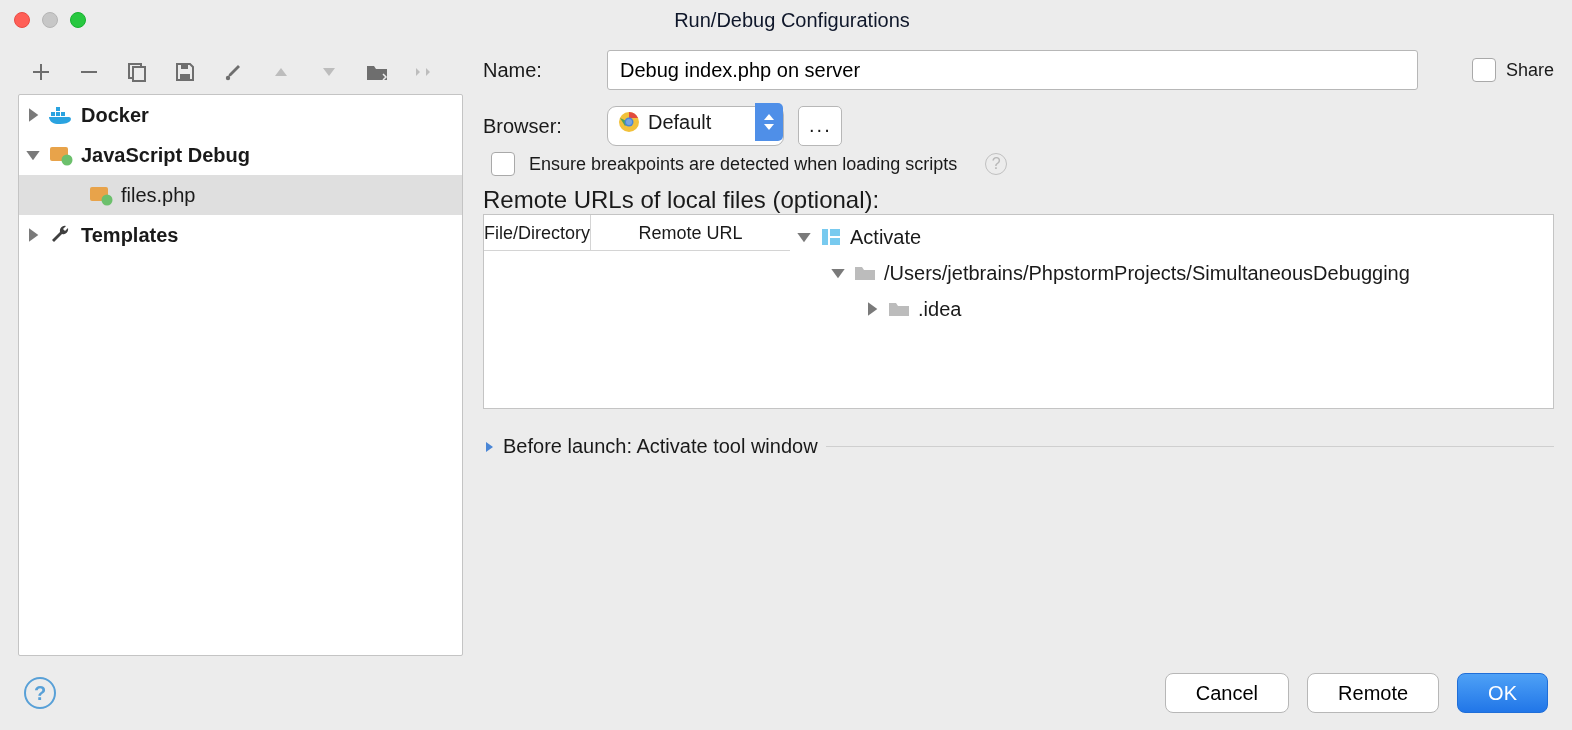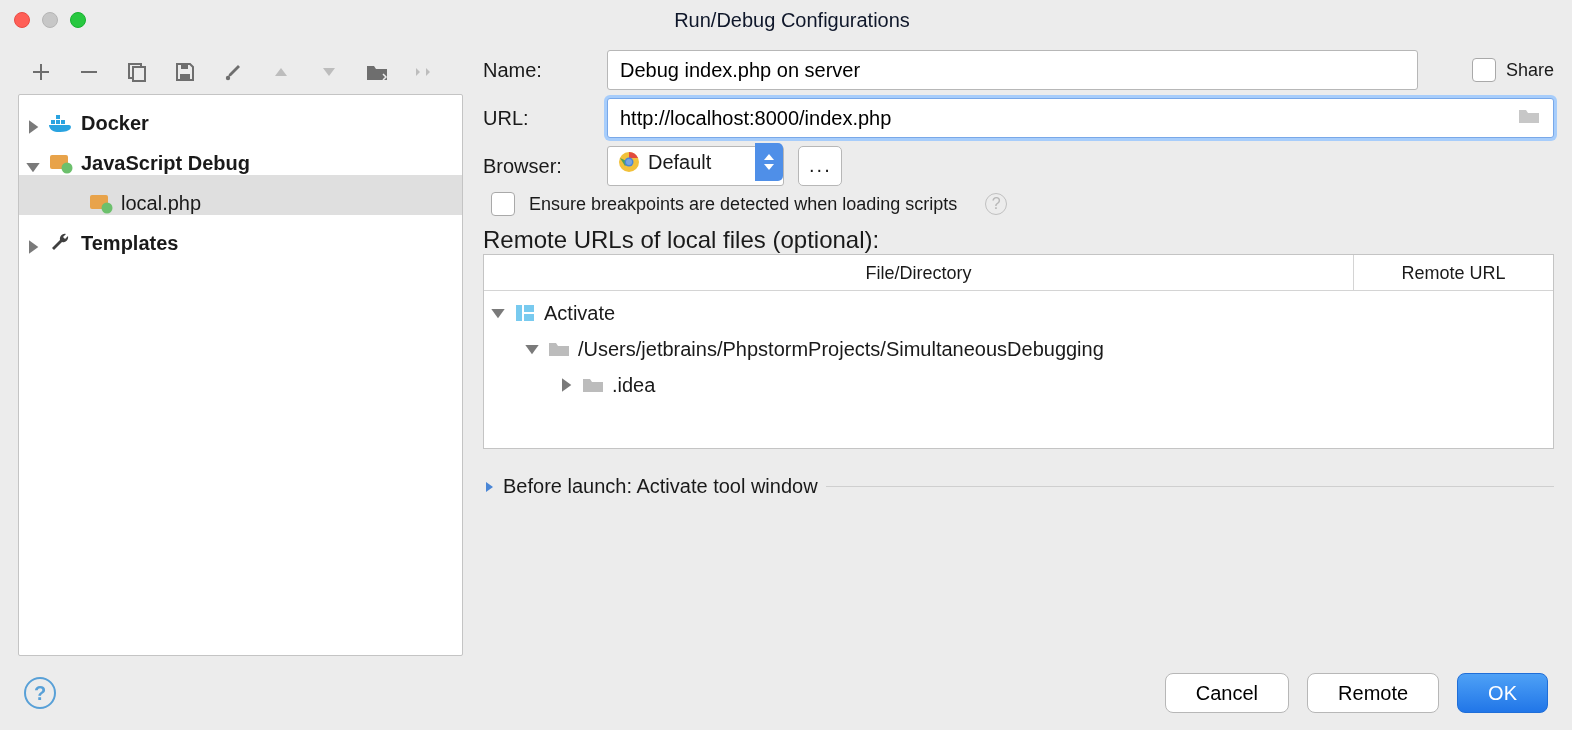--- a/index.html
+++ b/index.html
@@ -22,21 +22,21 @@
   .title { flex:1; text-align:center; font-size:20px; color:#0f172a; padding-right:60px;}
   .body { flex:1; display:flex; gap:20px; padding: 10px 18px 0 18px; }
   
   .left { width:445px; display:flex; flex-direction:column; }
   .toolbar { height:44px; display:flex; align-items:center; gap:22px; padding:0 10px; color:#6e6e6e; }
   .toolbar .ico { width:26px; height:26px; display:flex; align-items:center; justify-content:center; }
   .tree {
     flex:1; background:#fff; border:1px solid #c4c4c4; border-radius:2px;
     overflow:hidden; font-size:20px;
   }
-  .tree-row { display:flex; align-items:flex-end; gap:8px; height:40px; padding:0 6px; }
+  .tree-row { display:flex; align-items:center; gap:8px; height:40px; padding:0 6px; }
   .tree-row.selected { background:#dfdfdf; }
   .tree-row .arrow { width:16px; height:16px; }
   .tree-row.bold { font-weight:700; }
   .tree-row .node-icon { width:24px; height:24px; display:flex; align-items:center; justify-content:center; }
   
   .right { flex:1; display:flex; flex-direction:column; gap:0; }
   .field-row { display:flex; align-items:center; gap:14px; }
   .field-label { width:110px; font-size:20px; }
   .text-input {
     flex:1; height:40px; background:#fff; border:1px solid #b7b7b7;
@@ -44,36 +44,36 @@
   }
   .text-input.focus {
     border:1px solid #79a8e8; box-shadow:0 0 0 3px #a7cdfb; outline:none;
   }
   .folder-in { position:absolute; right:14px; color:#b0b0b0; font-size:18px; }
   .url-wrap { position:relative; flex:1; display:flex; }
   .share-wrap { display:flex; align-items:center; gap:10px; margin-left:40px; }
   .checkbox { width:24px; height:24px; border:1px solid #a9a9a9; border-radius:4px; background:#fff; }
   .select-combo {
     display:flex; align-items:center; height:40px; background:#fff;
-    border:1px solid #b7b7b7; border-radius:3px; padding:0 0 8px 10px; gap:8px;
+    border:1px solid #b7b7b7; border-radius:9px; padding:0 0 8px 10px; gap:8px;
   }
   .select-combo .opt { font-size:20px; padding-right:36px; }
   .combo-arrows {
     width:28px; height:38px; background:#4f8fe8;
     border-top-right-radius:5px; border-bottom-right-radius:5px;
     display:flex; flex-direction:column; align-items:center; justify-content:center;
   }
   .combo-arrows svg { display:block; }
   .small-btn {
     width:44px; height:40px; border:1px solid #b7b7b7; border-radius:5px;
     background:#fff; font-size:20px; letter-spacing:2px; text-align:center; line-height:36px;
   }
   .section-label { font-size:24px; }
   .remote-table {
-    border:1px solid #c4c4c4; background:#fff; display:flex; flex-direction:column;
+    border:1px solid #c4c4c4; background:#fff; display:flex; flex-direction:row;
     height:195px;
   }
   .rt-header { display:flex; height:36px; border-bottom:1px solid #d4d4d4; }
   .rt-col1 { flex:1; text-align:center; line-height:36px; }
   .rt-col2 { width:200px; border-left:1px solid #d4d4d4; text-align:center; line-height:36px; }
   .rt-body { flex:1; padding:4px 6px; font-size:20px; }
   .rt-row { display:flex; align-items:center; gap:8px; height:36px; }
   .rt-row .arrow { width:16px; height:16px; }
   .before-launch { display:flex; align-items:center; gap:8px; font-size:20px; margin-top:26px; }
   .bl-line { flex:1; height:1px; background:#cfcfcf; }
@@ -200,21 +200,21 @@
             </span>
           <span class="label">JavaScript Debug</span>
         </div>
         <div class="tree-row selected" style="padding-left:70px">
           <span class="node-icon">
               <svg width="24" height="22" viewBox="0 0 24 22">
                 <rect x="1" y="3" width="18" height="14" rx="2" fill="#e8a34a"></rect>
                 <circle cx="18" cy="16" r="5.5" fill="#6cc06c"></circle>
               </svg>
             </span>
-          <span class="label">local.php</span>
+          <span class="label">files.php</span>
         </div>
         <div class="tree-row bold">
           <svg class="arrow" viewBox="0 0 12 12">
               <path class="tri-right" d="M3 1l7 5-7 5z"></path>
             </svg>
           <span class="node-icon">
               <svg width="22" height="22" viewBox="0 0 22 22">
                 <path d="M18 4a5 5 0 0 1-6 6L4 18l-2-2 8-8a5 5 0 0 1 6-6l-3 3 2 2z" fill="#3f3f3f"></path>
               </svg>
             </span>
@@ -228,31 +228,20 @@
         <div class="field-label">Name:</div>
         <input class="text-input" value="Debug index.php on server" style="">
         <div class="share-wrap">
           <div class="checkbox"></div>
           <span>Share</span>
         </div>
       </div>
 
       <div style="height:8px"></div>
 
-      <div class="field-row">
-        <div class="field-label">URL:</div>
-        <div class="url-wrap">
-          <input class="text-input focus" style="padding-right: 40px;" value="http://localhost:8000/index.php">
-          <span class="folder-in" style="top:9px">
-            <svg width="22" height="18" viewBox="0 0 22 18">
-                <path d="M1 3h7l2 3h11v10H1z" fill="#c7c7c7"></path>
-              </svg>
-          </span>
-        </div>
-      </div>
 
       <div style="height:8px"></div>
 
       <div class="field-row">
         <div class="field-label">Browser:</div>
         <div class="select-combo">
           <span>
               <svg width="22" height="22" viewBox="0 0 22 22">
                 <circle cx="11" cy="11" r="10" fill="#f2c13a"></circle>
                 <path d="M11 1a10 10 0 0 1 9 6H11z" fill="#e24b3e"></path>

